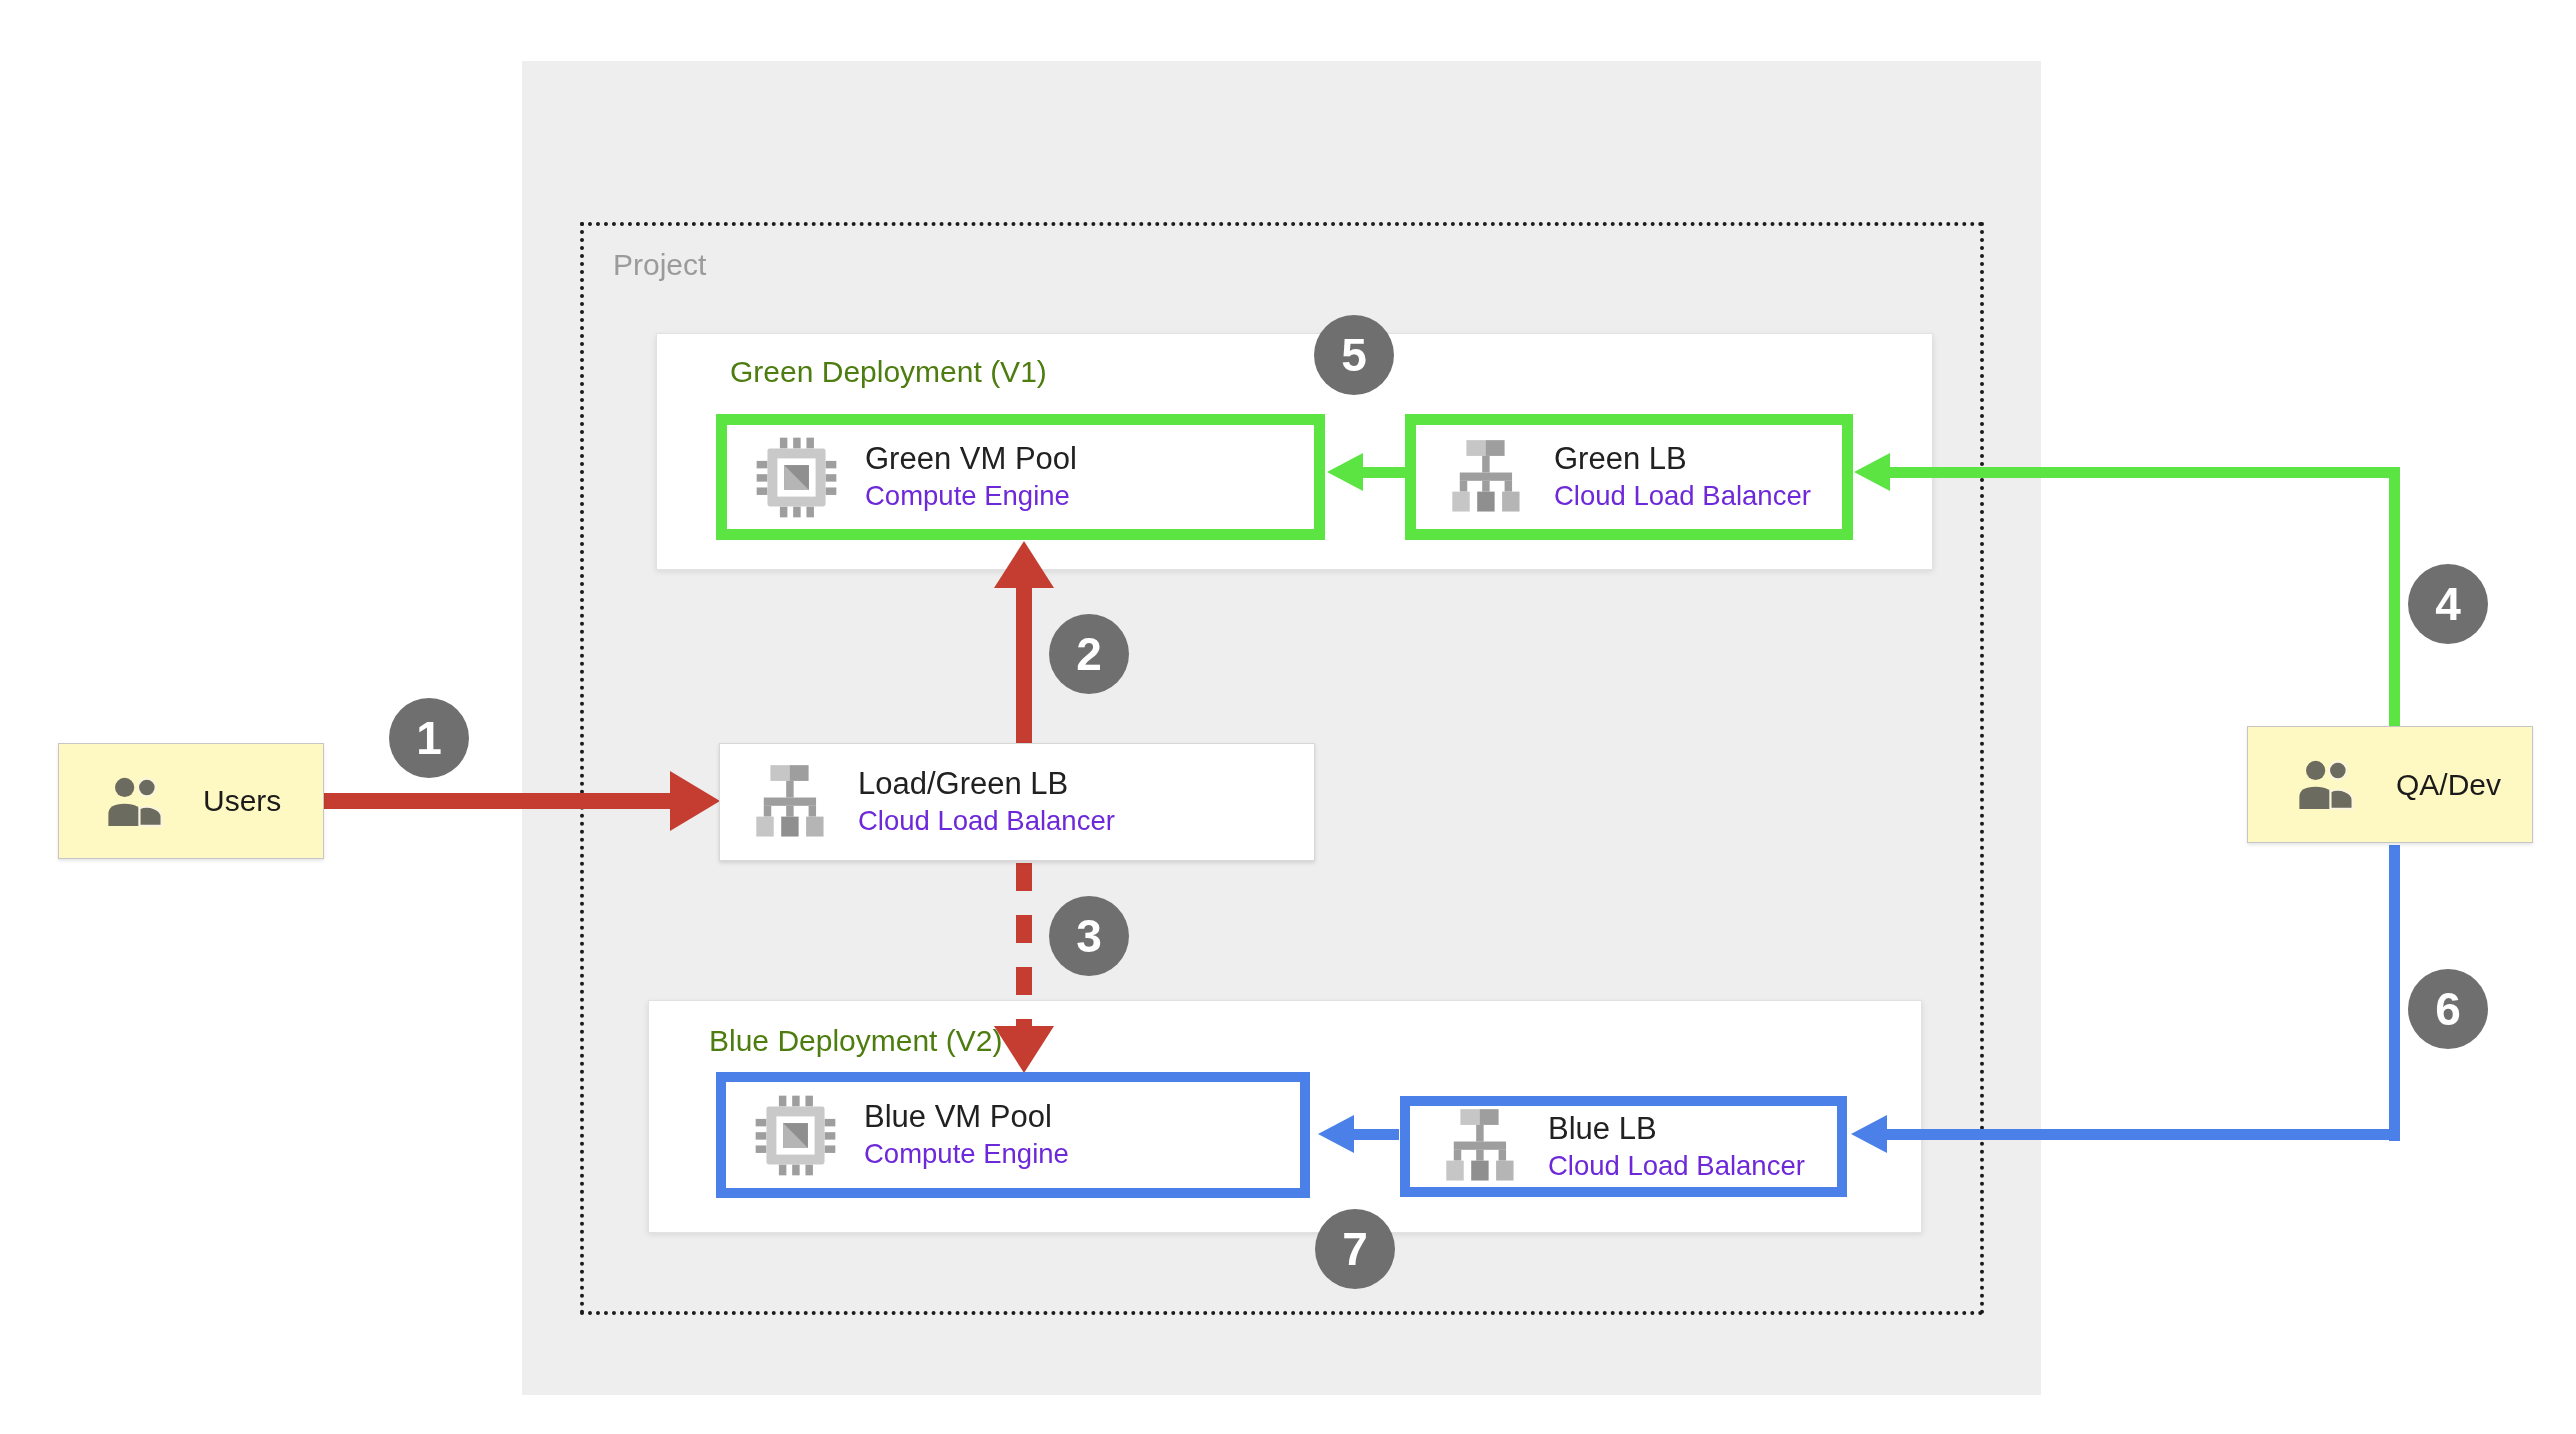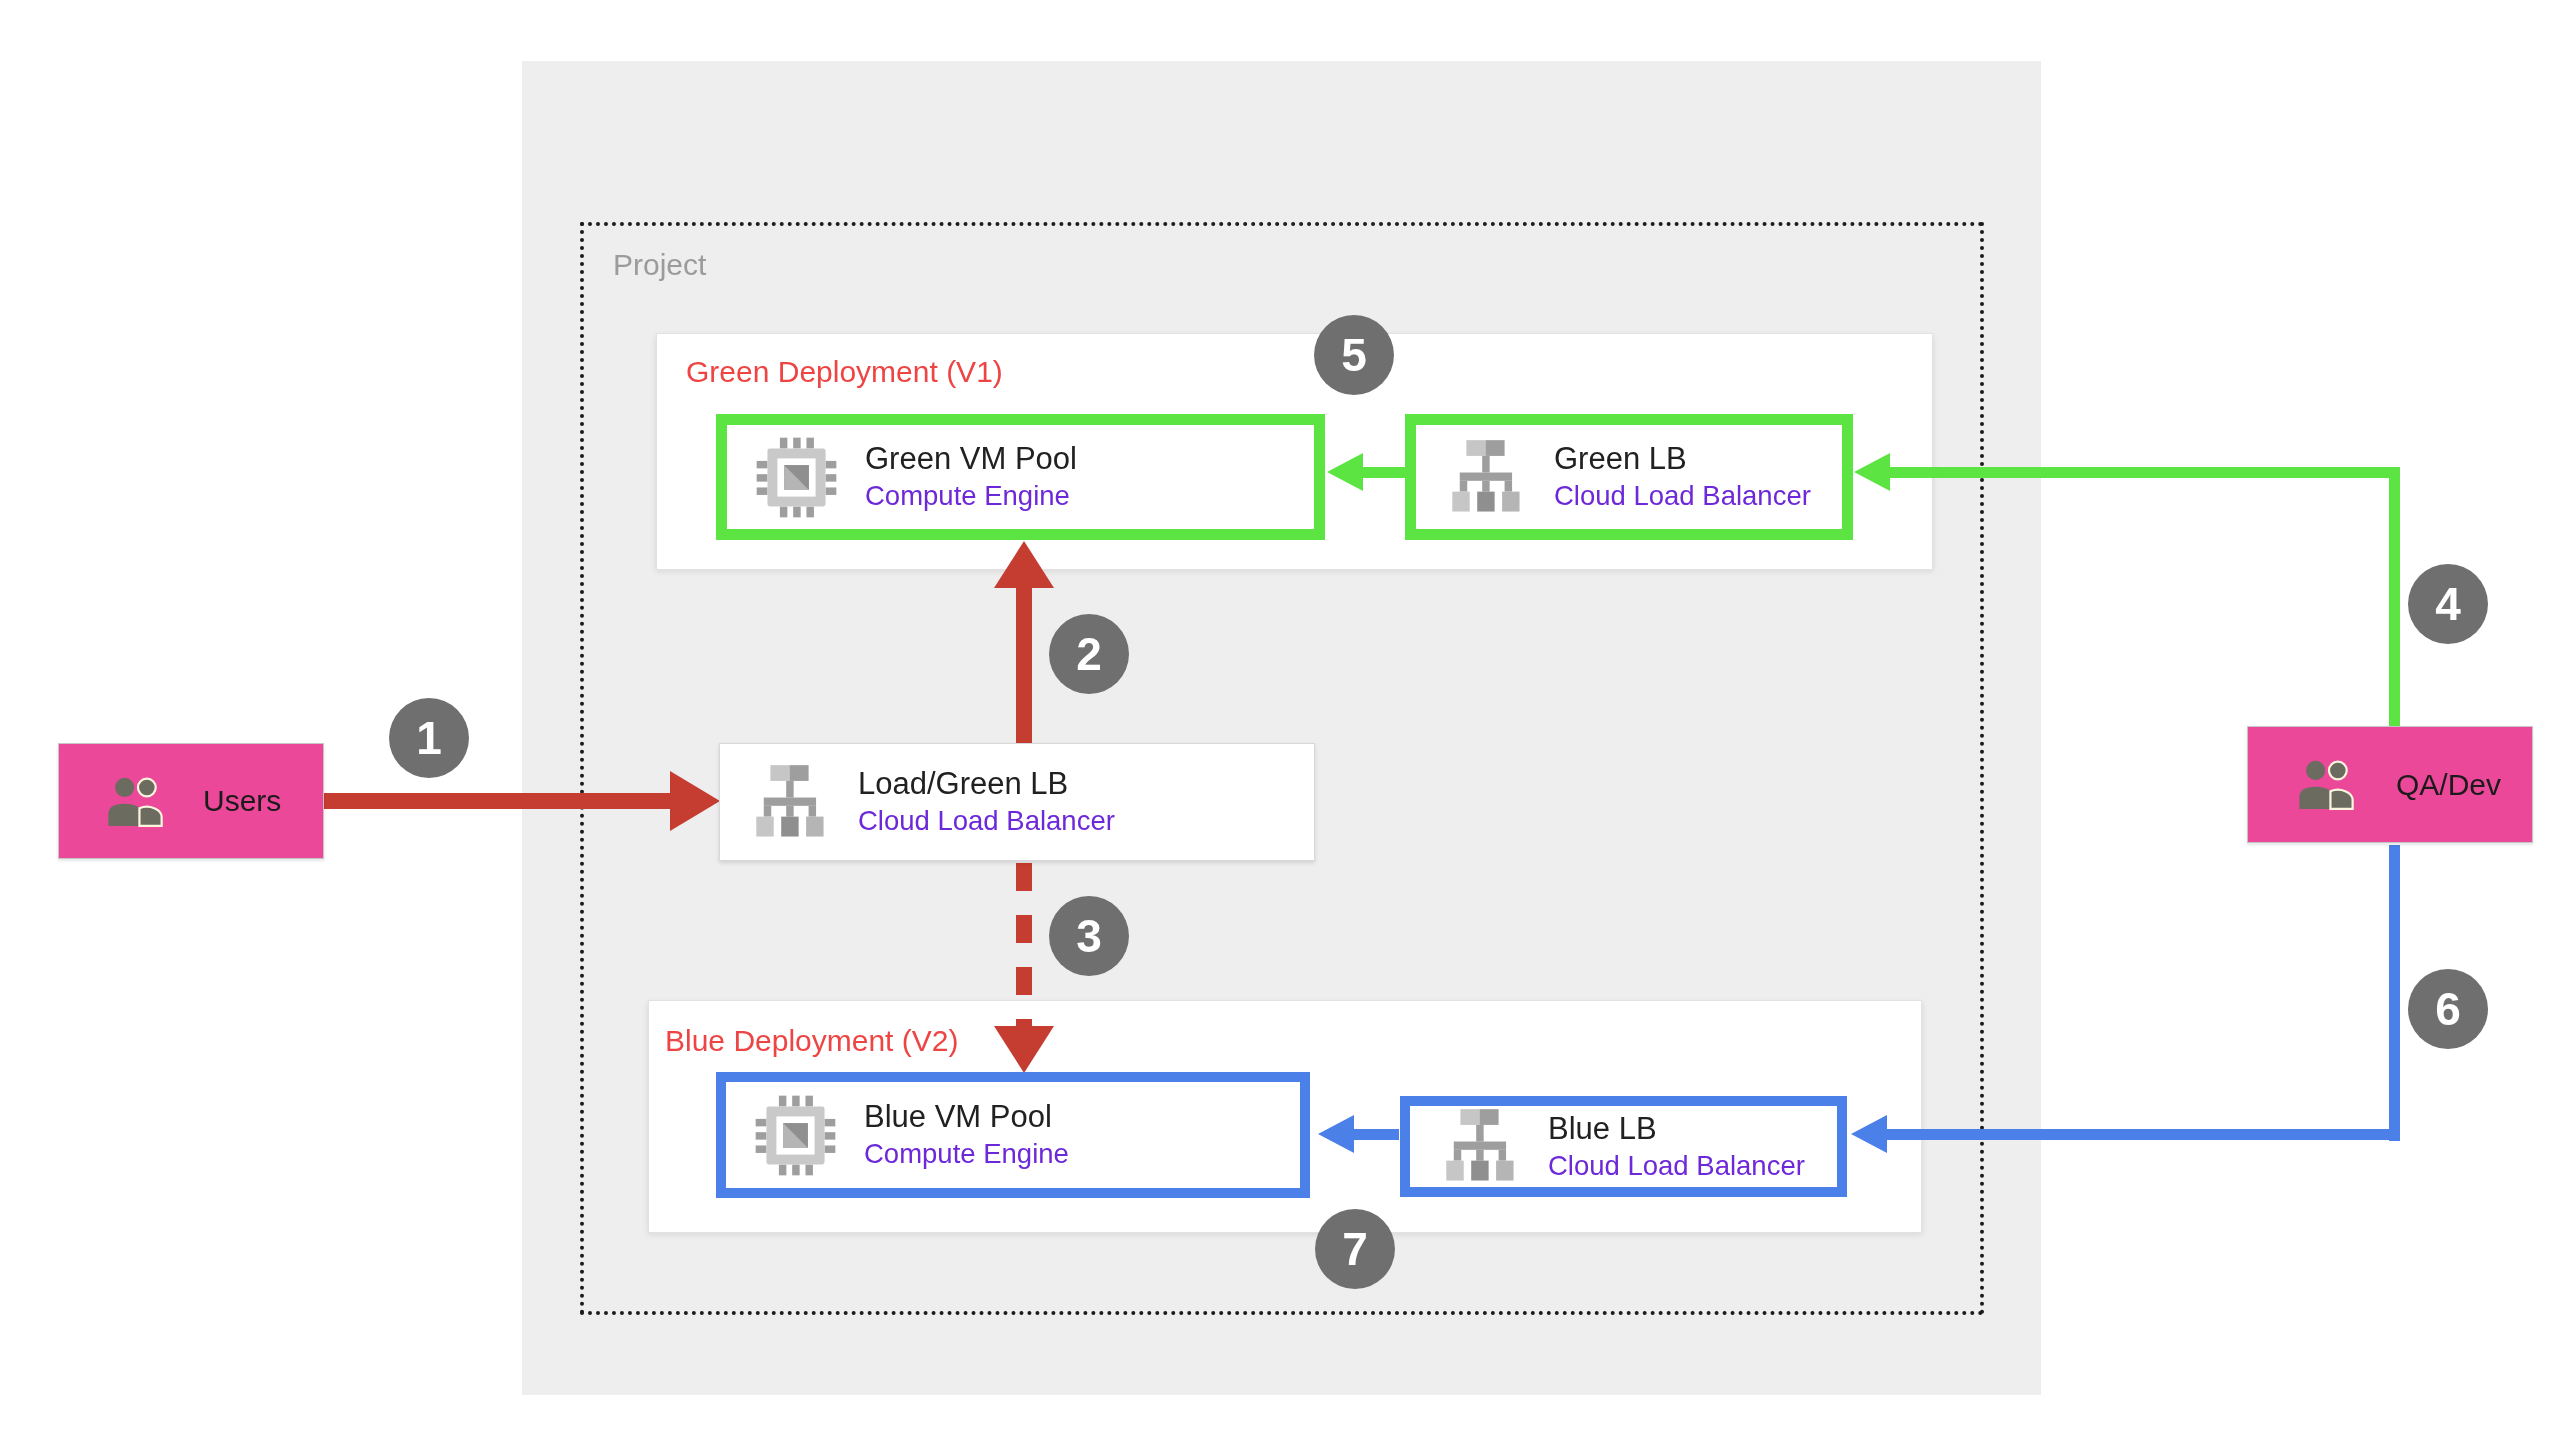--- a/index.html
+++ b/index.html
@@ -7,29 +7,29 @@
           font-family:"Liberation Sans",sans-serif;overflow:hidden;}
   .abs{position:absolute;box-sizing:border-box;}
   .gray-panel{left:522px;top:61px;width:1519px;height:1334px;background:#EEEEEE;}
   .logo{left:582px;top:107px;display:flex;align-items:center;gap:20.4px;}
   .logo-text{font-size:45px;color:#5F6368;letter-spacing:-0.8px;}
   .project{left:580px;top:222px;width:1404px;height:1093px;border:4.7px dotted #1b1b1b;}
   .project-label{left:613px;top:248px;font-size:30px;color:#9B9B9B;}
   .group{background:#ffffff;border:1.6px solid #E2E2E2;box-shadow:0 1.6px 6.3px rgba(0,0,0,0.10);}
   .group.green-g{left:656px;top:333px;width:1277px;height:237px;}
   .group.blue-g{left:648px;top:1000px;width:1274px;height:233px;}
-  .group-label{font-size:30px;color:#ef4444;}
+  .group-label{font-size:30px;color:#4d7c0f;margin-left:44px;}
   .glabel-green{left:686px;top:355px;}
   .glabel-blue{left:665px;top:1024px;}
   .node{display:flex;align-items:center;background:#fff;}
   .node .pad{padding-left:28px;display:flex;align-items:center;gap:27px;}
   .node.green-b{border:11px solid #5BE442;}
   .node.blue-b{border:10.2px solid #4A80E8;}
   .node.plain{border:1.6px solid #D8D8D8;box-shadow:0 1.6px 3.9px rgba(0,0,0,0.12);}
-  .node.cream{background:#ec4899;border:1.6px solid #C6C6C6;box-shadow:0 1.6px 3.1px rgba(0,0,0,0.10);}
+  .node.cream{background:#fef9c3;border:1.6px solid #C6C6C6;box-shadow:0 1.6px 3.1px rgba(0,0,0,0.10);}
   .ntext{display:flex;flex-direction:column;justify-content:center;gap:4.7px;}
   .ntitle{font-size:31px;color:#212121;line-height:1.1;}
   .nsub{font-size:27.5px;color:#6d28d9;line-height:1.1;}
   .clabel{font-size:30px;color:#1b1b1b;}
   .badge{width:80px;height:80px;border-radius:50%;background:#6F6F6F;color:#fff;
          font-size:46px;font-weight:bold;display:flex;align-items:center;justify-content:center;
          transform:translate(-50%,-50%);z-index:9;}
   .shaft{background:#C53C30;}
   .gshaft{background:#5BE442;}
   .bshaft{background:#4A80E8;}

